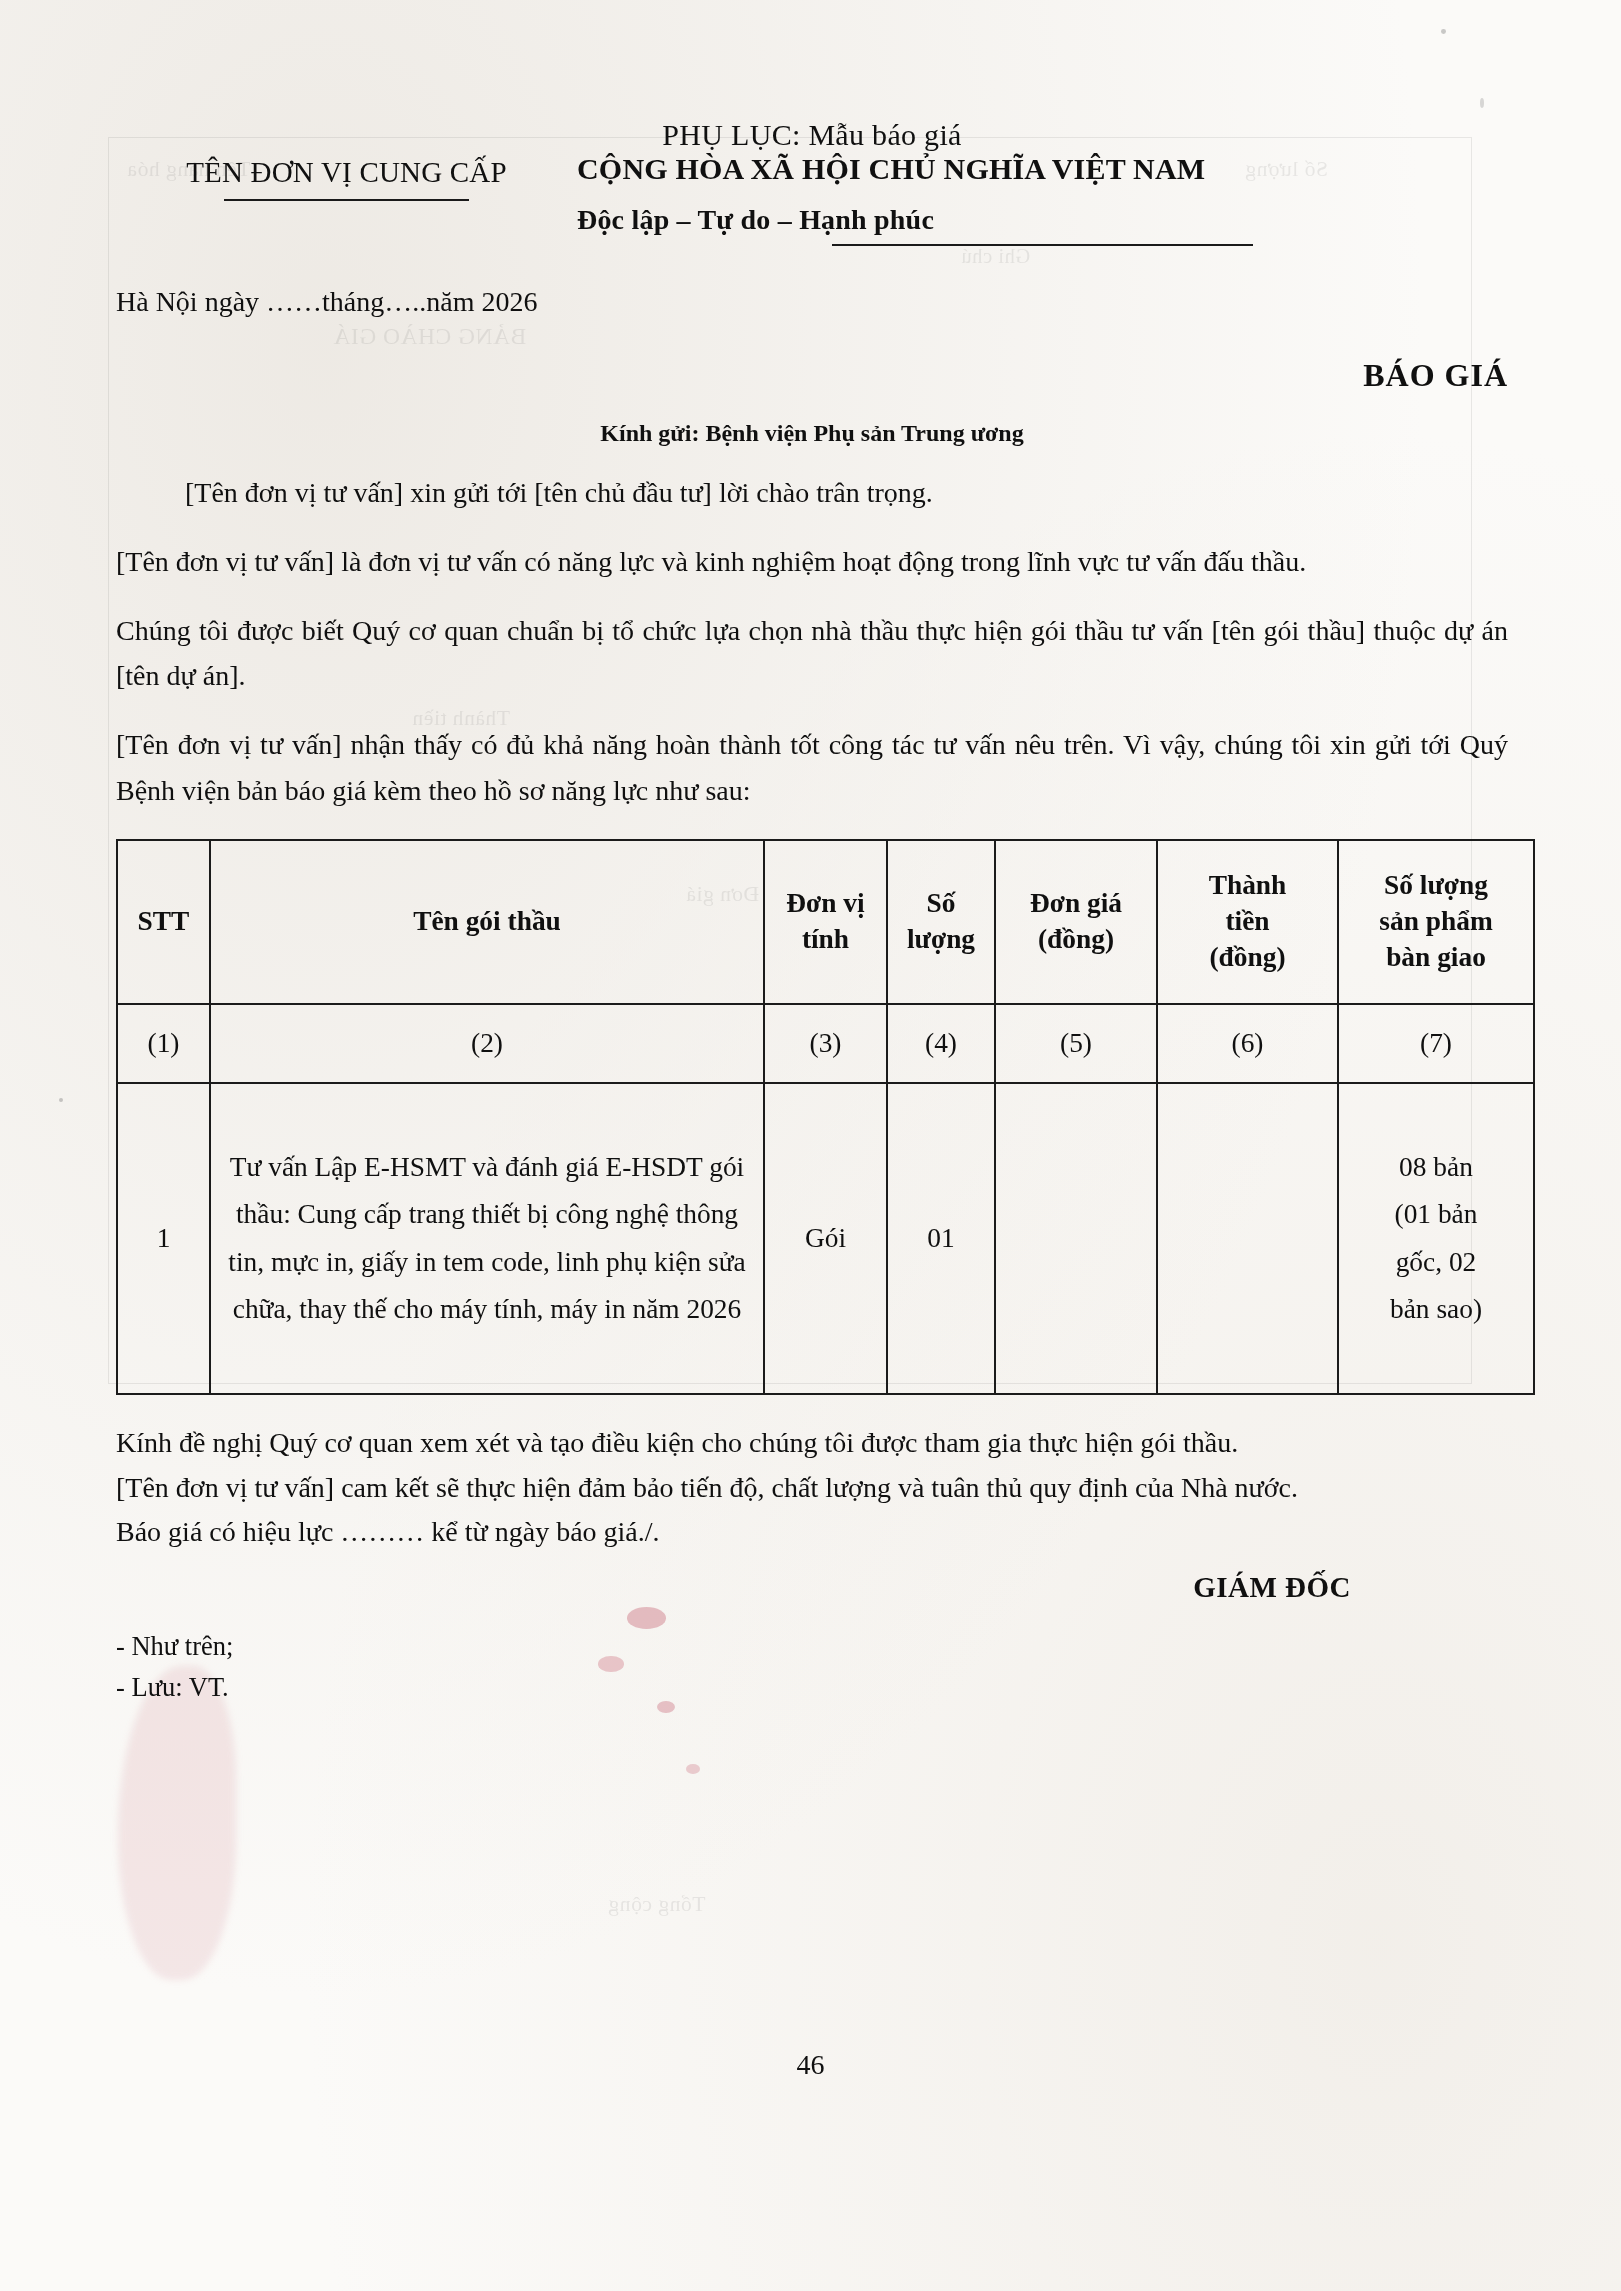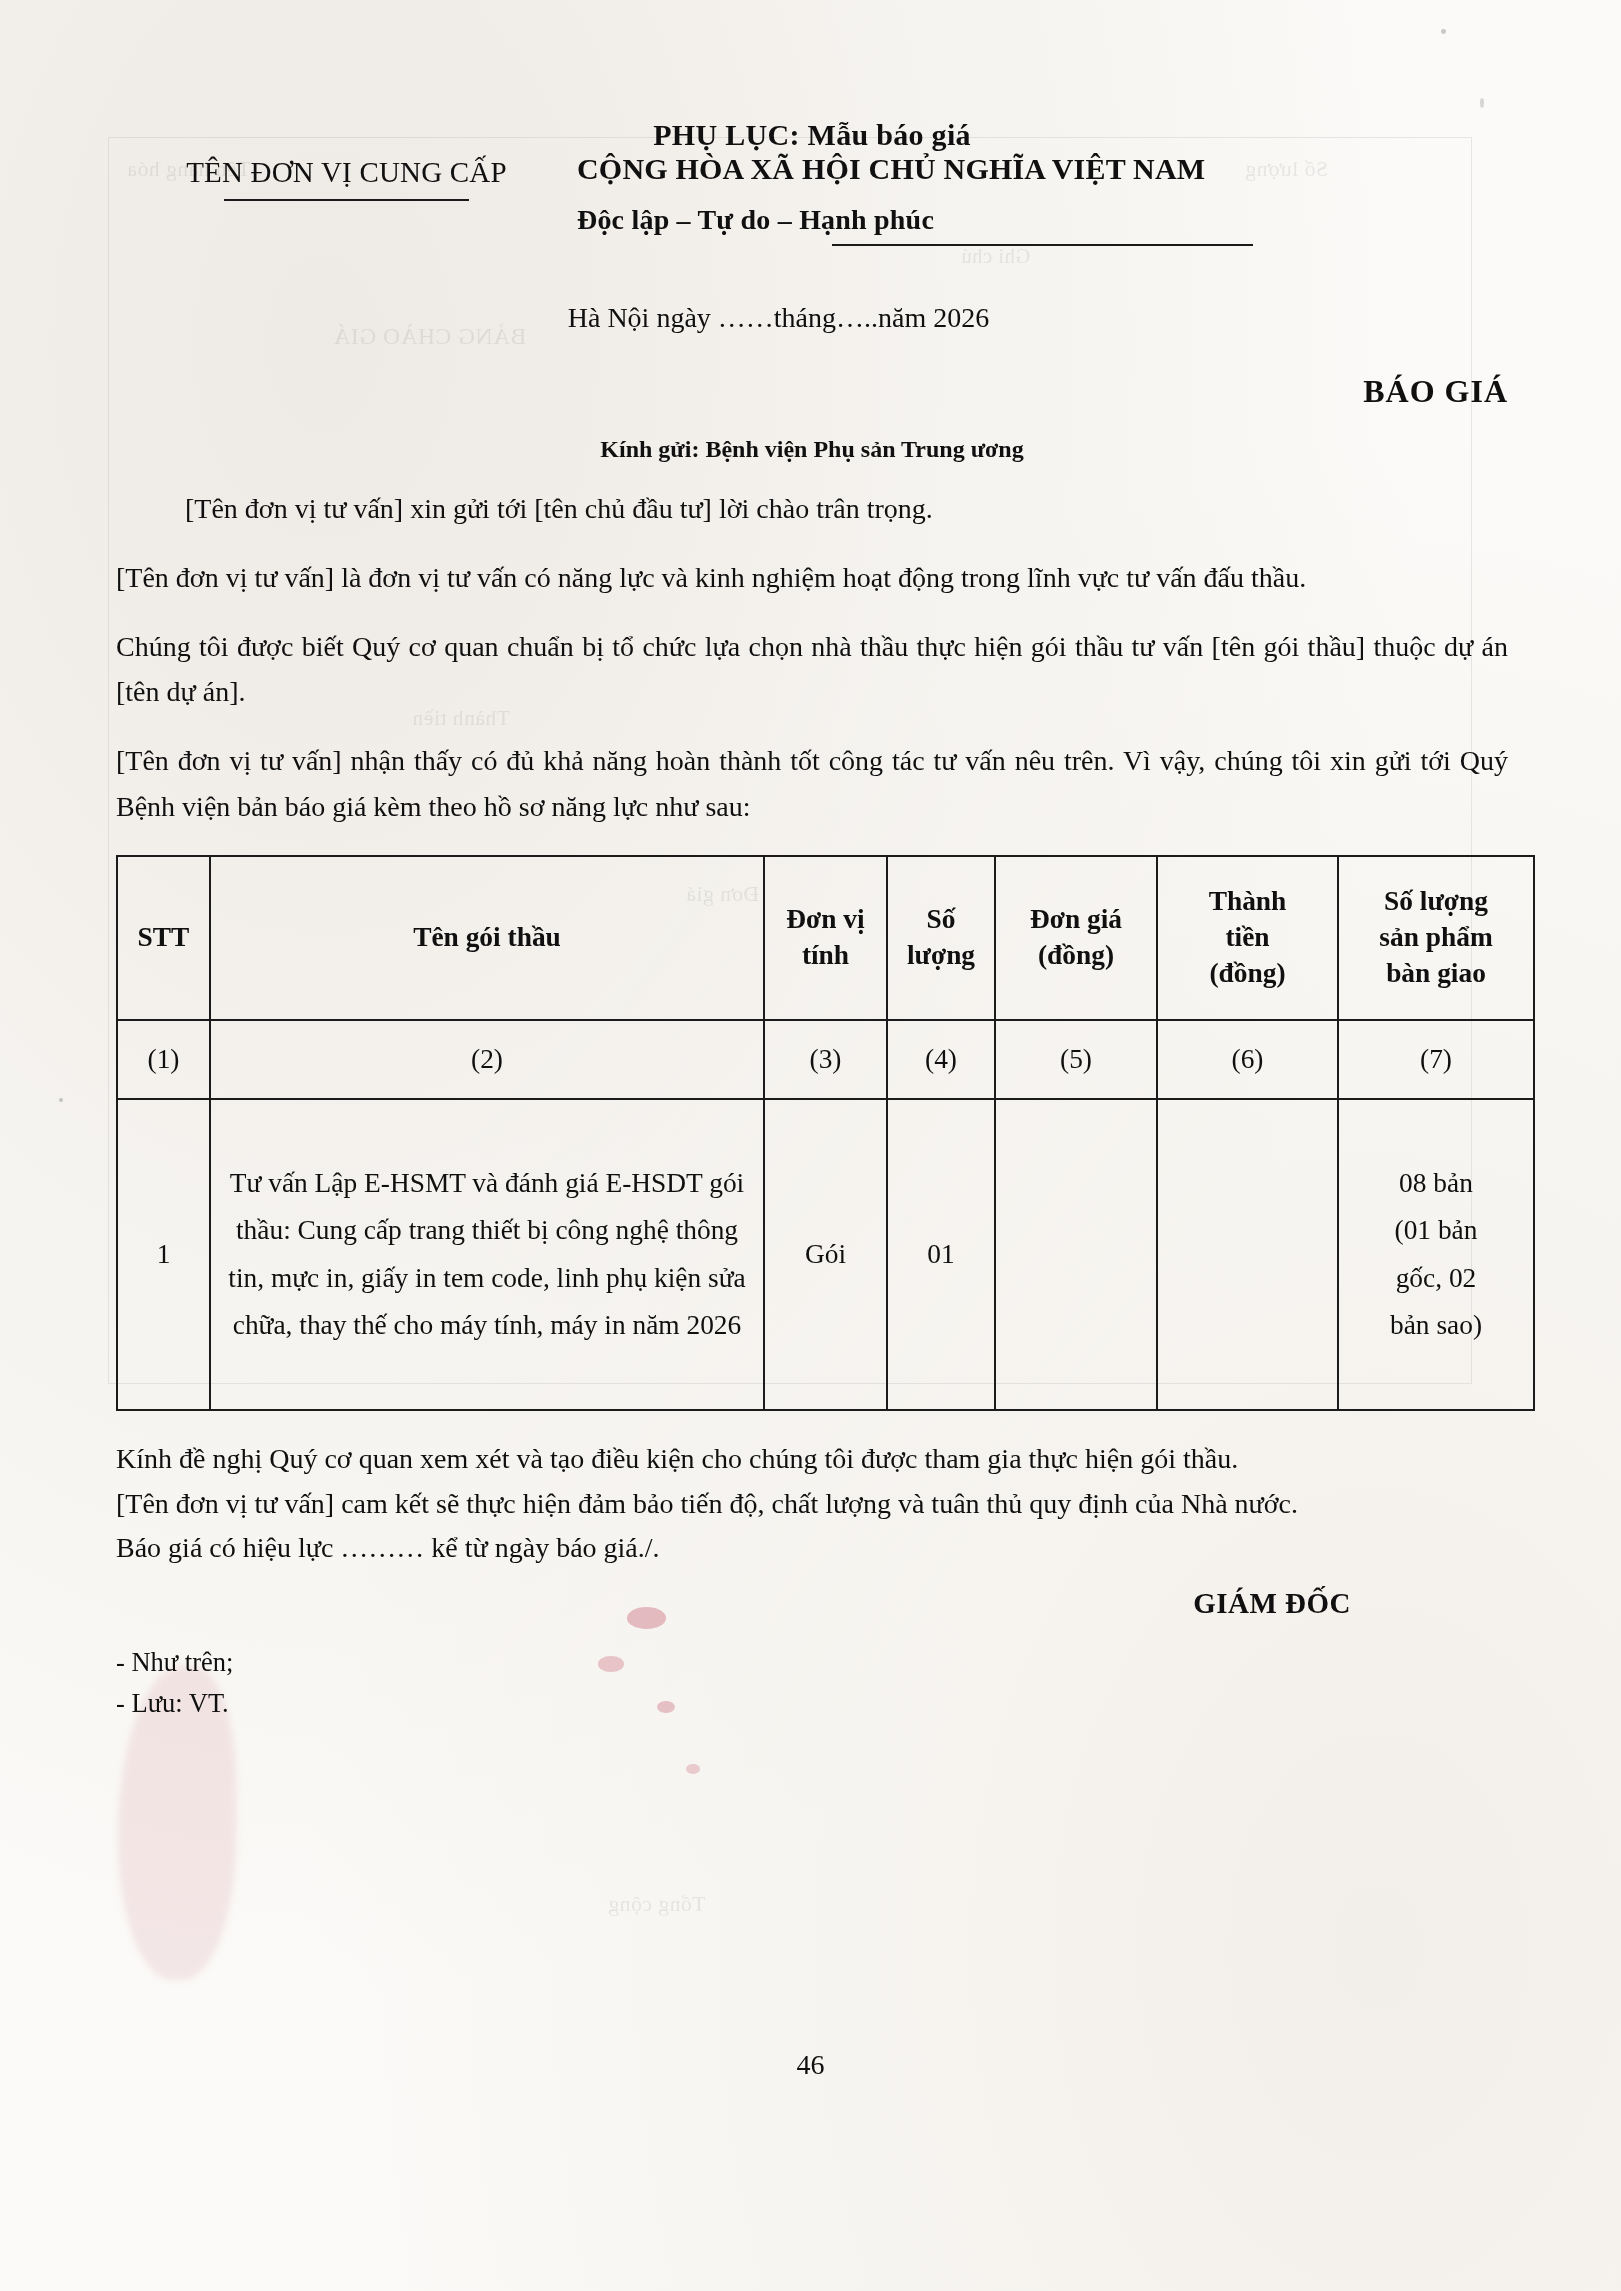--- a/index.html
+++ b/index.html
@@ -42,21 +42,21 @@
 
   .content {
     position: absolute;
     left: 116px;
     top: 118px;
     width: 1392px;
   }
 
   .title-main {
     text-align: center;
-    font-weight: bold;
+    font-weight: normal;
     font-size: 30px;
     letter-spacing: 0.3px;
   }
 
   .header-row {
     display: flex;
     align-items: flex-start;
   }
   .unit-block {
     width: 461px;
@@ -90,22 +90,22 @@
     letter-spacing: 0.2px;
   }
   .nation-rule {
     width: 421px;
     height: 2px;
     background: #1a1a1a;
     margin: 8.8px auto 0 auto;
   }
 
   .date-line {
-    margin-top: 56px;
-    text-align: center;
+    margin-top: 40px;
+    text-align: left;
     padding-right: 67px;
     font-size: 28px;
   }
 
   .doc-title {
     text-align: right;
     font-weight: bold;
     font-size: 32px;
     letter-spacing: 1px;
     margin-top: 39px;

